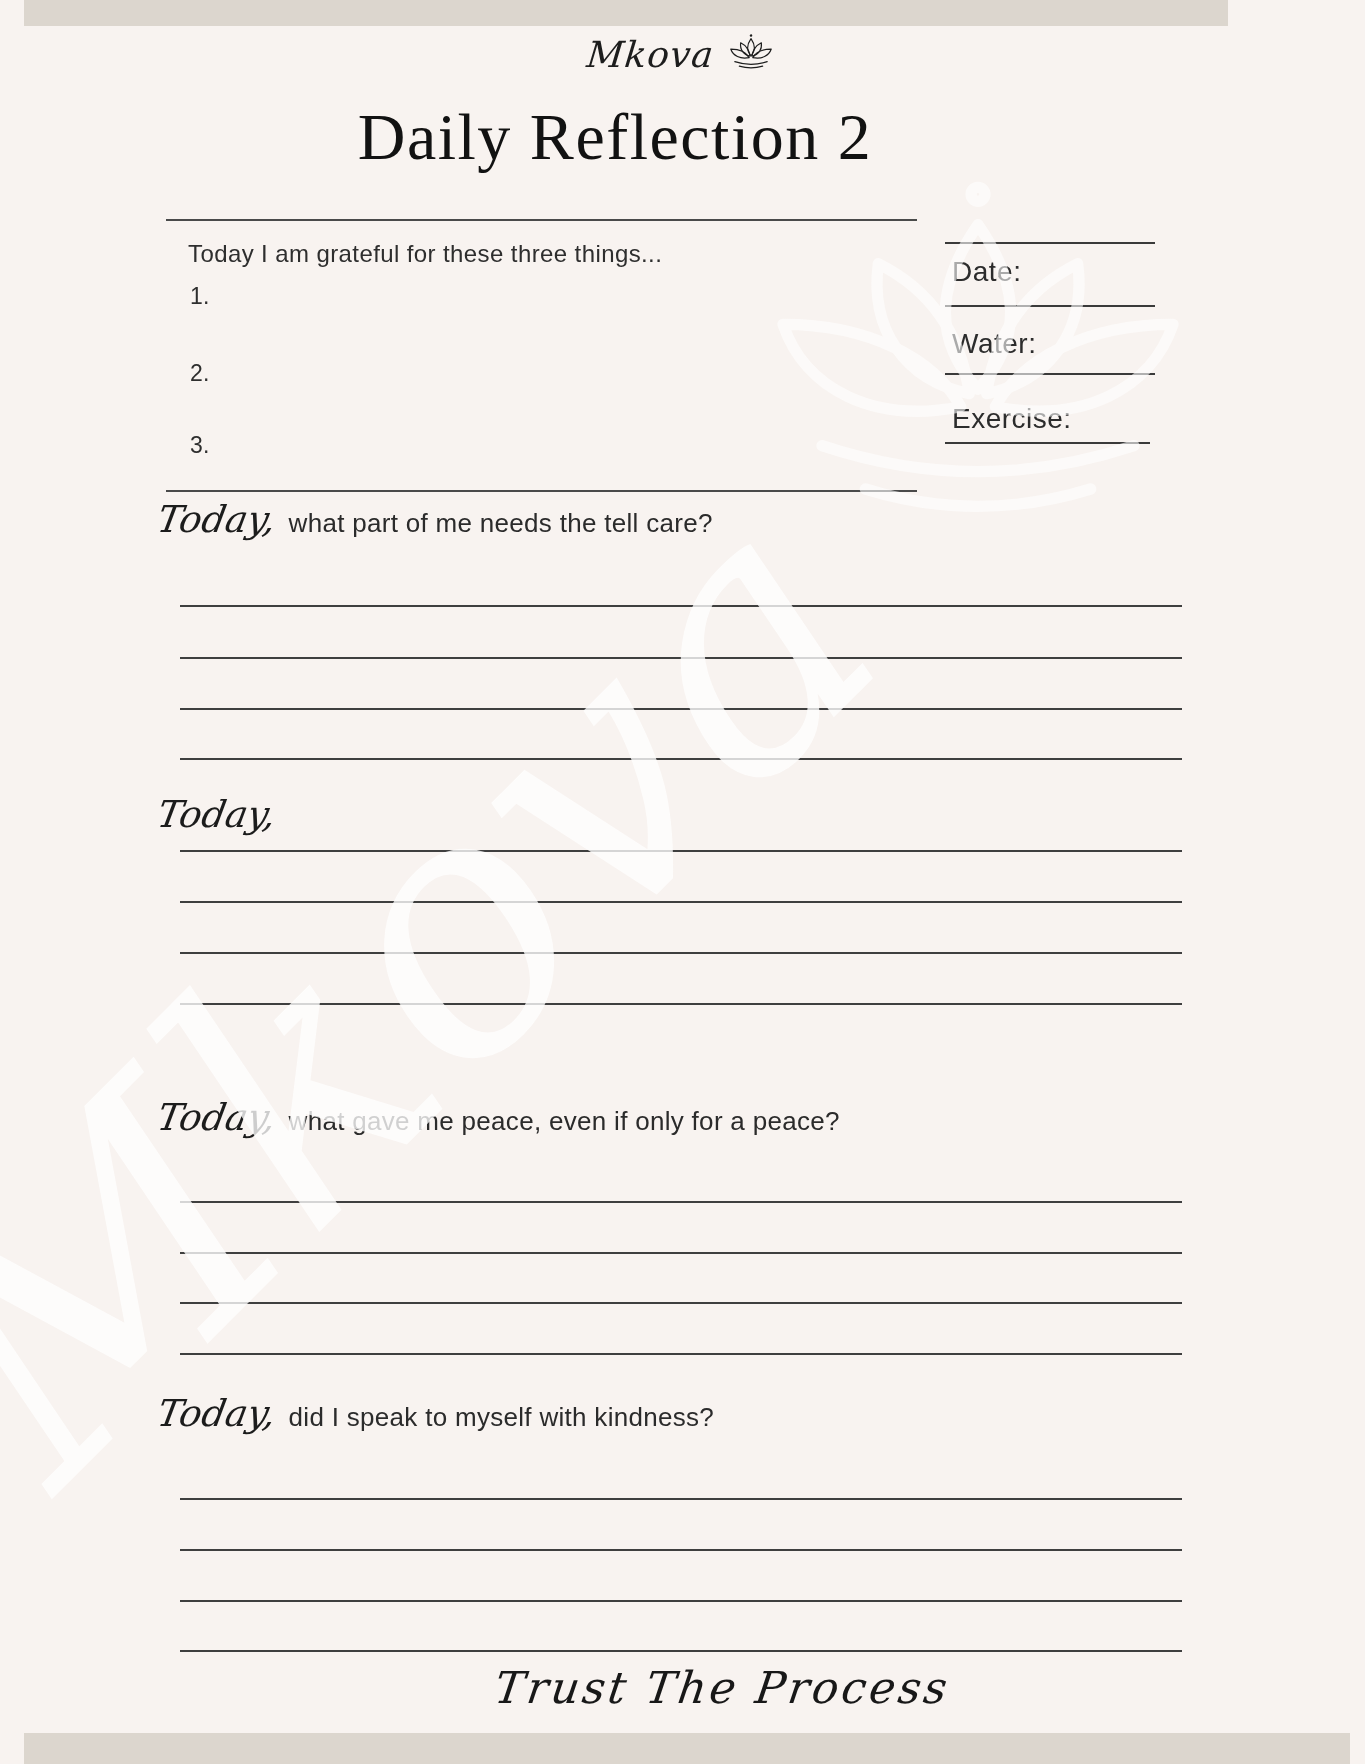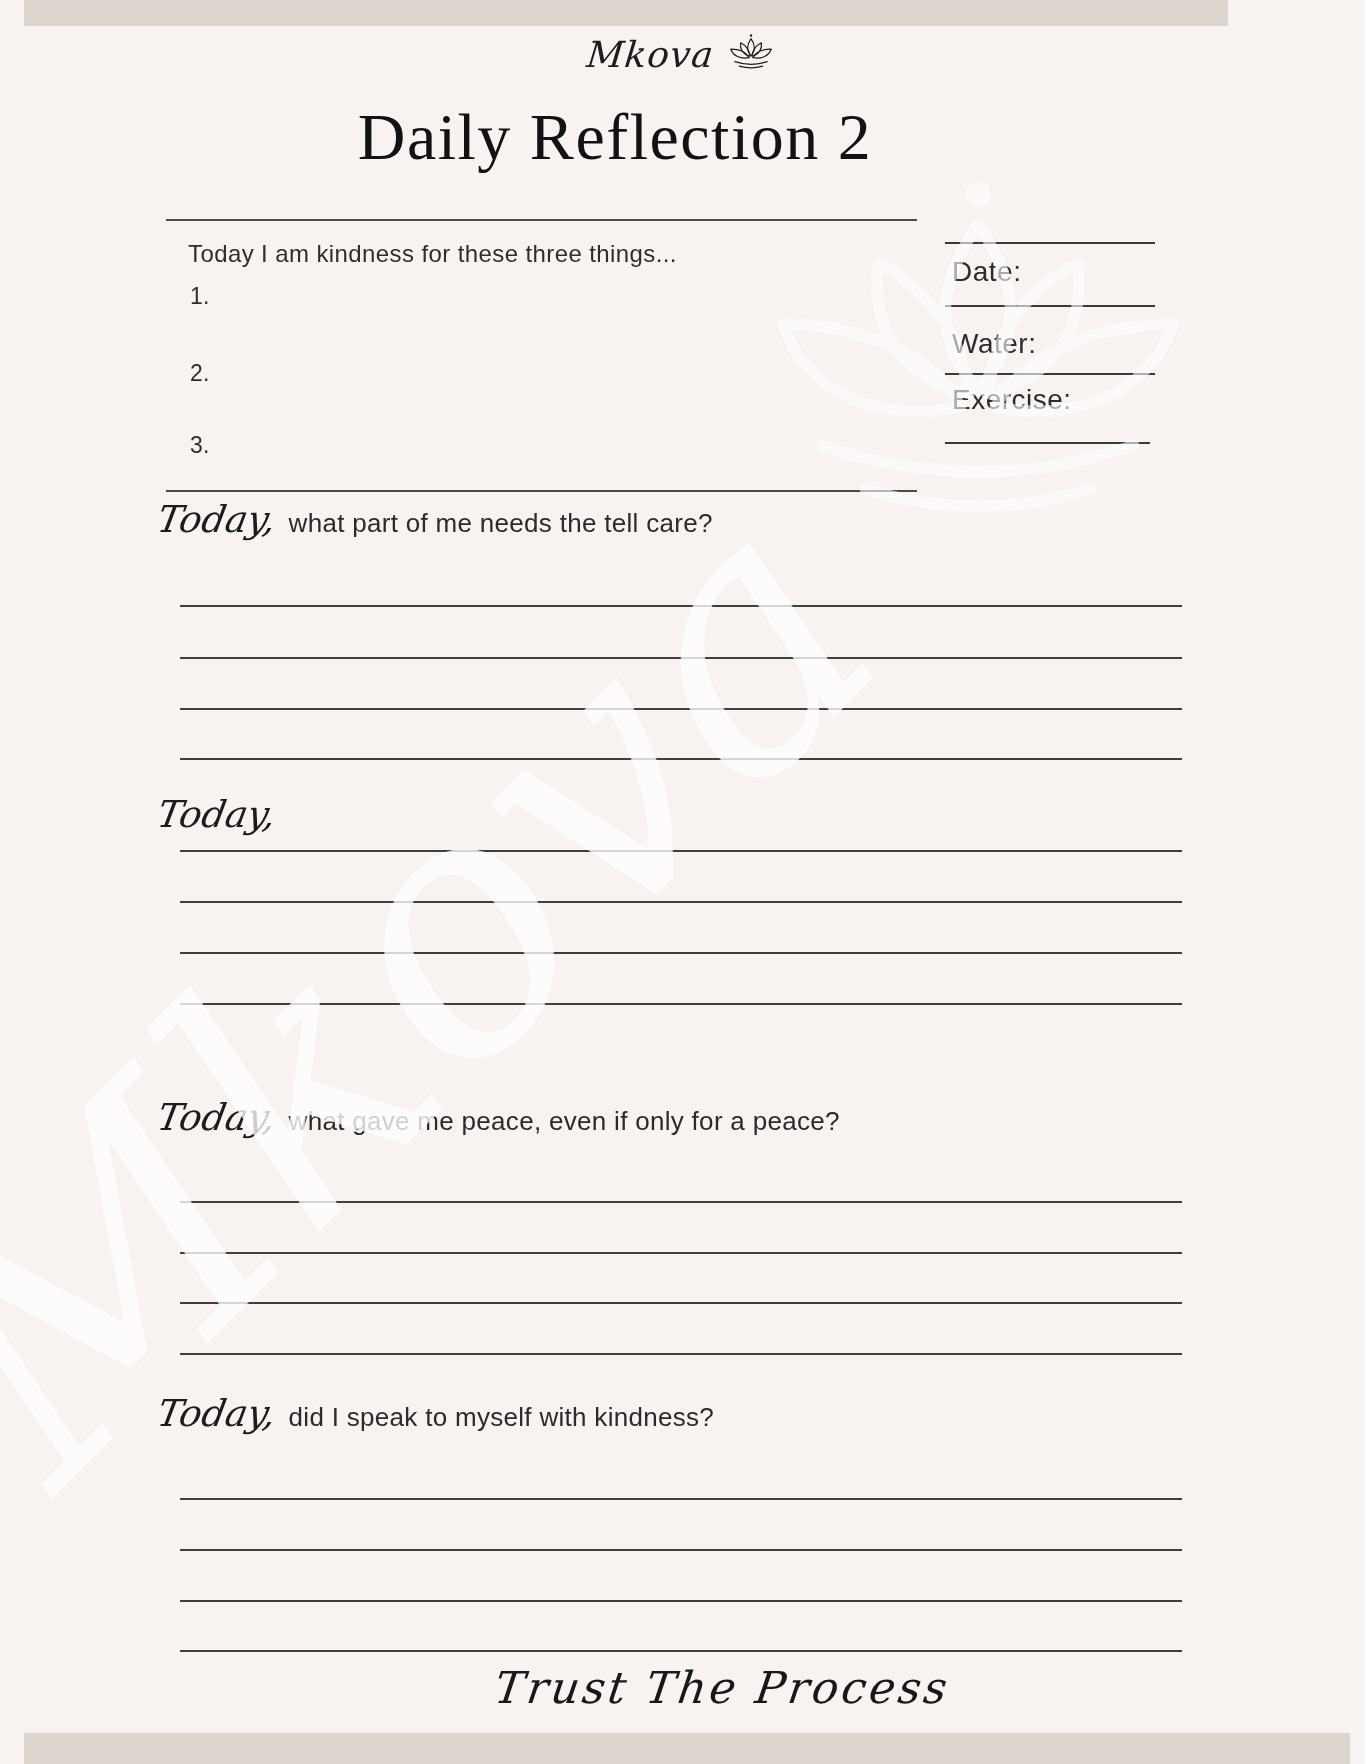--- a/index.html
+++ b/index.html
@@ -107,32 +107,32 @@
     <svg class="lotus-logo" width="54" height="42" viewBox="0 0 120 92" xmlns="http://www.w3.org/2000/svg">
       <use href="#lotus"></use>
     </svg>
   </header>
 
   <div class="title-wrap">
     <h1 class="title">Daily Reflection 2</h1>
   </div>
 
   <div class="divider" style="top:219px"></div>
-  <p class="g-prompt">Today I am kindness for these three things...</p>
+  <p class="g-prompt">Today I am grateful for these three things...</p>
   <span class="g-item" style="top:283px">1.</span>
   <span class="g-item" style="top:360px">2.</span>
   <span class="g-item" style="top:432px">3.</span>
   <div class="divider" style="top:490px"></div>
 
   <div class="t-line" style="top:242px"></div>
   <p class="t-label" style="top:256px">Date:</p>
   <div class="t-line" style="top:305px"></div>
   <p class="t-label" style="top:328px">Water:</p>
   <div class="t-line" style="top:373px"></div>
-  <p class="t-label" style="top:384px">Exercise:</p>
+  <p class="t-label" style="top:403px">Exercise:</p>
   <div class="t-line" style="top:442px; width:205px"></div>
 
   <div class="question" style="top:498px">
     <span class="q-lead">Today,</span>
     <span class="q-text">what part of me needs the tell care?</span>
   </div>
   <div class="rule" style="top:605px"></div>
   <div class="rule" style="top:657px"></div>
   <div class="rule" style="top:708px"></div>
   <div class="rule" style="top:758px"></div>

